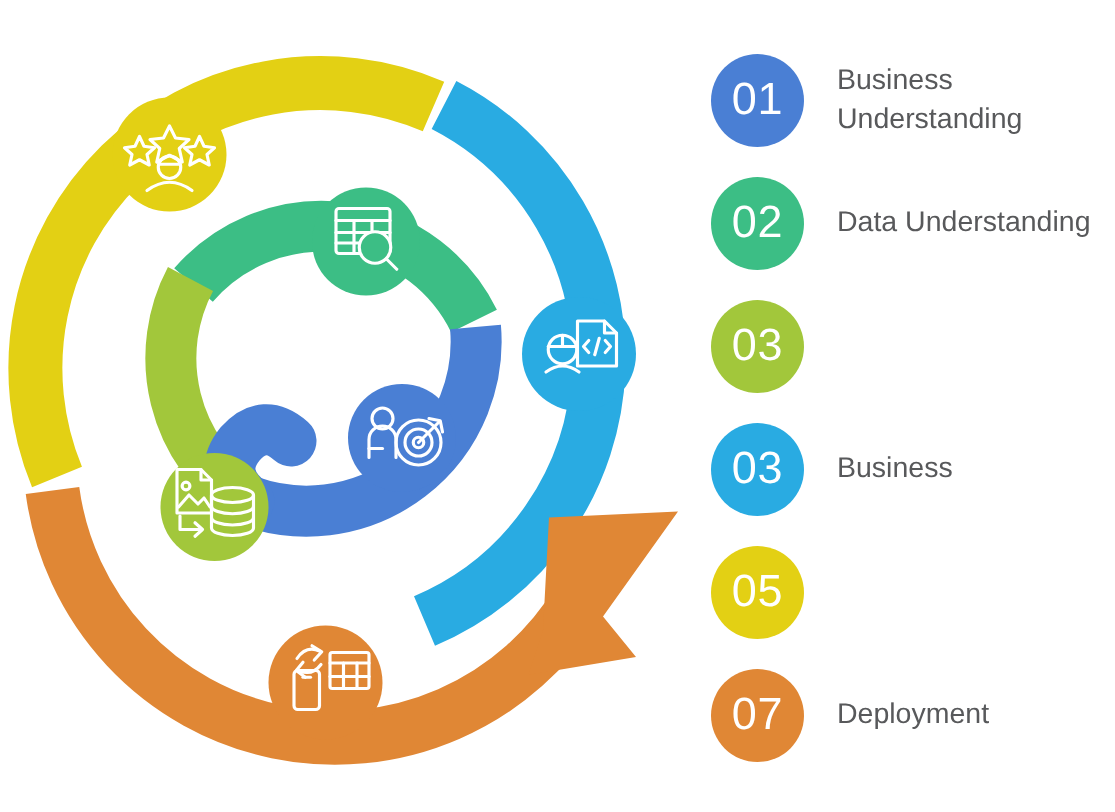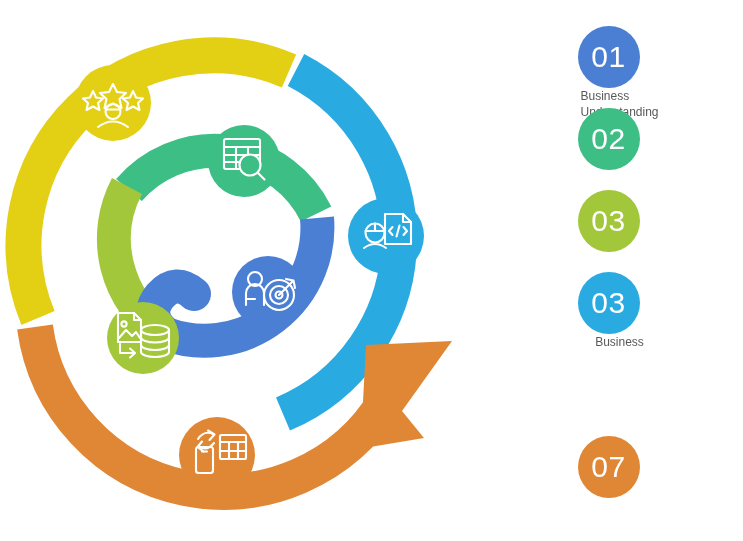--- a/index.html
+++ b/index.html
@@ -33,21 +33,21 @@
   }
   #legend-pane {
     position: relative;
     flex: 1 1 auto;
     padding-top: 26px;
     padding-left: 14px;
     box-sizing: border-box;
   }
   .legend-item {
     display: flex;
-    flex-direction: column;
+    flex-direction: row;
     align-items: center;
     height: 82px;
   }
   .legend-badge {
     flex: 0 0 auto;
     width: 62px;
     height: 62px;
     border-radius: 50%;
     display: flex;
     align-items: center;
@@ -55,21 +55,21 @@
     color: #ffffff;
     font-size: 30px;
     font-weight: 400;
     letter-spacing: 0.5px;
     line-height: 1;
     user-select: none;
   }
   .legend-label {
     margin-left: 22px;
     color: #58595b;
-    font-size: 12px;
+    font-size: 19px;
     line-height: 1.35;
     white-space: pre-line;
   }
 </style>
 </head>
 <body>
 
 <div id="root">
 
   <div id="diagram-pane">
@@ -214,32 +214,35 @@
   <div id="legend-pane">
 
     <div class="legend-item">
       <div class="legend-badge" style="background-color: rgb(74, 127, 212);">01</div>
       <div class="legend-label">Business
 Understanding</div>
     </div>
 
     <div class="legend-item">
       <div class="legend-badge" style="background-color: rgb(60, 190, 133);">02</div>
+      <div class="legend-label">Data Understanding</div>
     </div>
 
     <div class="legend-item">
       <div class="legend-badge" style="background-color: rgb(162, 199, 59); text-align: center;">03</div>
     </div>
 
     <div class="legend-item">
       <div class="legend-badge" style="background-color: rgb(41, 171, 226);">03</div>
       <div class="legend-label">Business</div>
     </div>
 
     <div class="legend-item">
+      <div class="legend-badge" style="background-color: rgb(227, 208, 20);">05</div>
     </div>
 
     <div class="legend-item">
       <div class="legend-badge" style="background-color: rgb(224, 135, 53);">07</div>
+      <div class="legend-label">Deployment</div>
     </div>
 
   </div>
 </div>
 
 </body></html>

